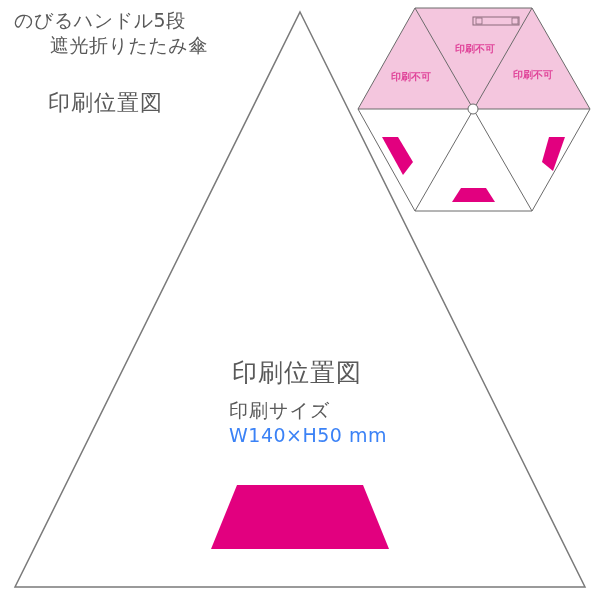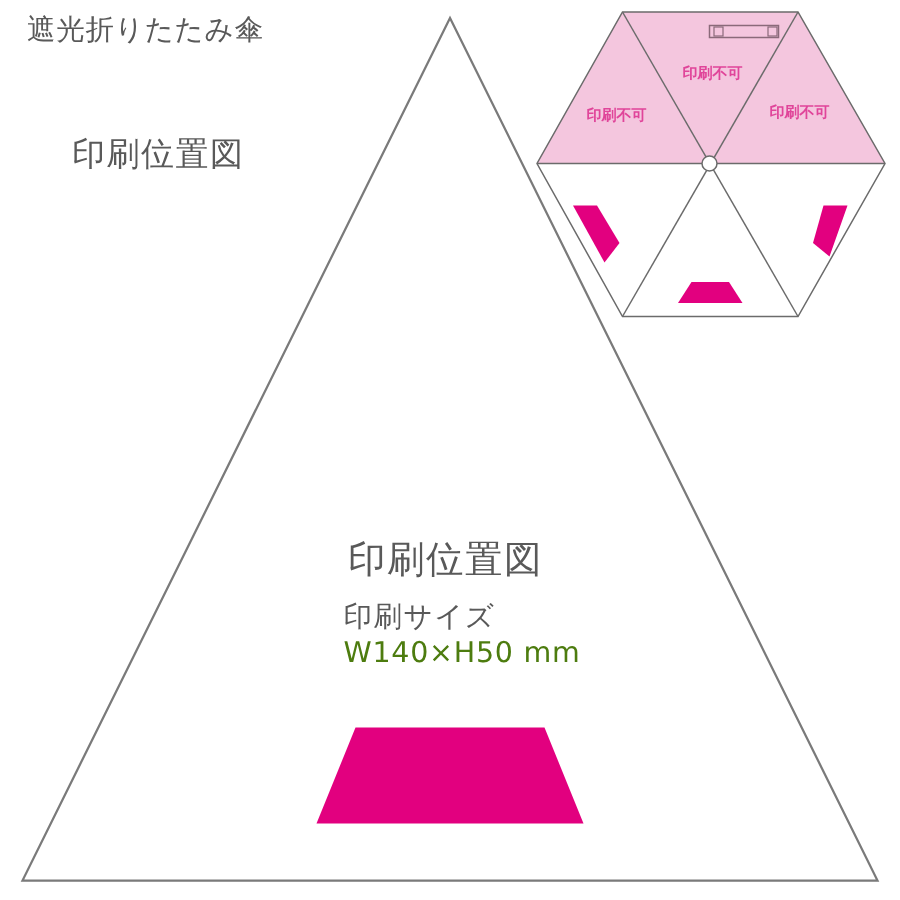--- a/index.html
+++ b/index.html
@@ -30,20 +30,21 @@
       line-height: 25px;
       color: #595959;
       letter-spacing: 0.5px;
     }
     .title-line {
       display: block;
       white-space: nowrap;
     }
     .title-line.second {
       padding-left: 4px;
+      margin-left: 32px;
     }
     .heading {
       position: absolute;
       left: 48px;
       top: 88px;
       font-size: 22px;
       color: #595959;
       letter-spacing: 1px;
       white-space: nowrap;
     }
@@ -63,21 +64,21 @@
       font-size: 19px;
       color: #595959;
       letter-spacing: 1px;
       white-space: nowrap;
     }
     .print-size-value {
       position: absolute;
       left: 229px;
       top: 424px;
       font-size: 19px;
-      color: #4d7c0f;
+      color: #3b82f6;
       letter-spacing: 0.5px;
       white-space: nowrap;
     }
     .nonprint-text {
       font-family: "DejaVu Sans", "Liberation Sans", sans-serif;
       font-size: 10px;
       fill: #e0459a;
       font-weight: bold;
     }
   </style>
@@ -114,20 +115,21 @@
     <polygon points="549,137 565,137 553,171 542,162" fill="#e2007f"></polygon>
     <polygon points="461,188 486,188 495,202 452,202" fill="#e2007f"></polygon>
 
     <text class="nonprint-text" x="391" y="80">印刷不可</text>
     <text class="nonprint-text" x="455" y="52">印刷不可</text>
     <text class="nonprint-text" x="513" y="78">印刷不可</text>
   </g>
 </svg>
 
 <div class="title-block">
+  <span class="title-line">のびるハンドル5段</span>
   <span class="title-line second">遮光折りたたみ傘</span>
 </div>
 
 <div class="heading">印刷位置図</div>
 
 <div class="panel-label">印刷位置図</div>
 <div class="print-size-label">印刷サイズ</div>
 <div class="print-size-value">W140×H50 mm</div>
 
 </body></html>

